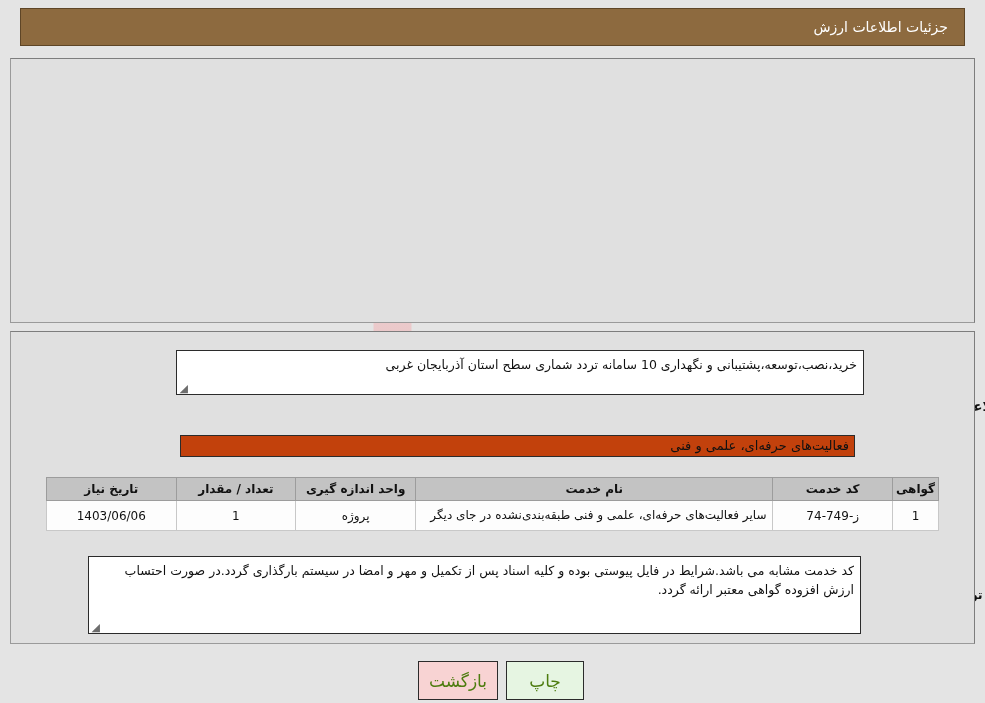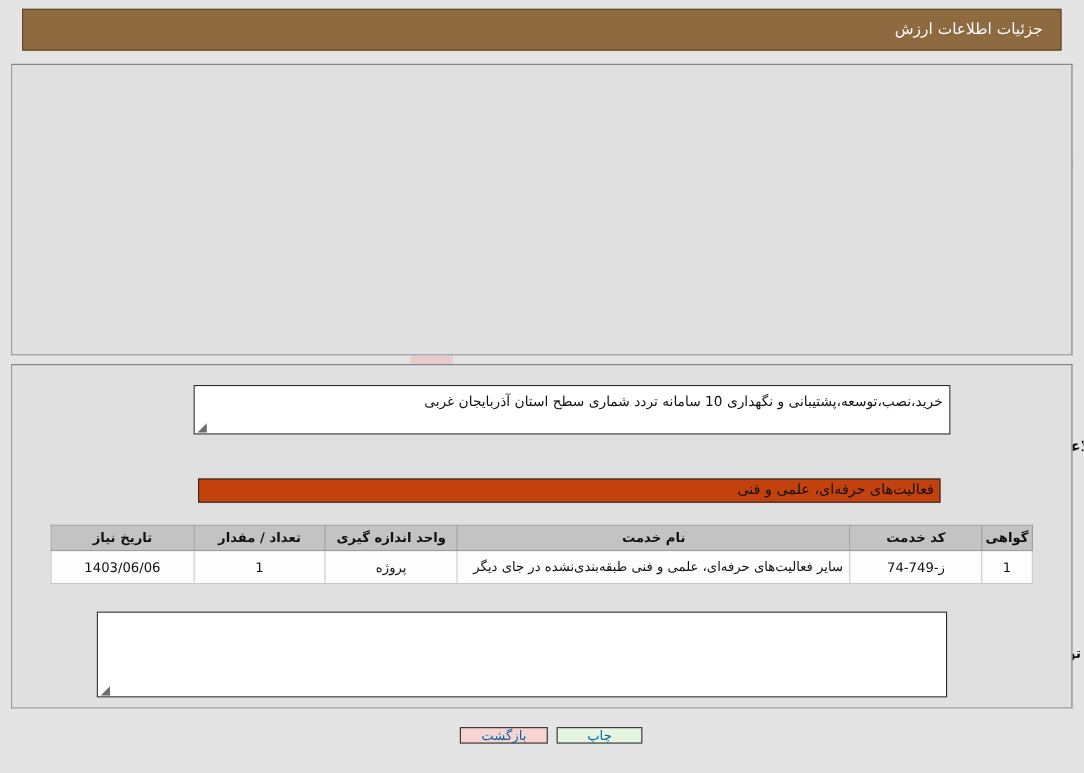--- a/index.html
+++ b/index.html
@@ -139,22 +139,22 @@
   .tbl td.name { text-align: right; line-height: 17px; margin-top: 16px; }
   .c-radif { width: 34px; }
   .c-code  { width: 120px; }
   .c-name  { width: 360px; }
   .c-unit  { width: 120px; }
   .c-qty   { width: 120px; }
   .c-date  { width: 130px; }
 
   
   .btn {
-    position: absolute; height: 15px; min-width: 78px;
-    border: 1px solid #2b2b2b; font-size: 12px; color: #0369a1;
+    position: absolute; height: 39px; min-width: 78px;
+    border: 1px solid #2b2b2b; font-size: 17px; color: #4d7c0f;
     display: flex; align-items: center; justify-content: center;
     cursor: pointer; z-index: 3; padding: 0 10px;
   }
   #btn-print  { background: #e6f5e2; left: 506px; top: 661px; width: 78px; }
   #btn-back   { background: #f8d3d3; left: 418px; top: 661px; width: 80px; }
 </style>
 </head>
 <body>
 
 <div class="page">
@@ -245,19 +245,20 @@
         <td class="name">سایر فعالیت‌های حرفه‌ای، علمی و فنی طبقه‌بندی‌نشده در جای دیگر</td>
         <td>پروژه</td>
         <td>1</td>
         <td>1403/06/06</td>
       </tr>
     </tbody>
   </table>
 
   <div class="boldlbl" style="left:873px; top:587px;">توضیحات خریدار:</div>
   <div class="ta" style="left:88px; top:556px; width:773px; height:78px; z-index:2;">
+    <span>کد خدمت مشابه می باشد.شرایط در فایل پیوستی بوده و کلیه اسناد پس از تکمیل و مهر و امضا در سیستم بارگذاری گردد.در صورت احتساب ارزش افزوده گواهی معتبر ارائه گردد.</span>
     <span class="grip">◢</span>
   </div>
 
   <div class="btn" id="btn-print">چاپ</div>
   <div class="btn" id="btn-back">بازگشت</div>
 
 </div>
 
 </body></html>

